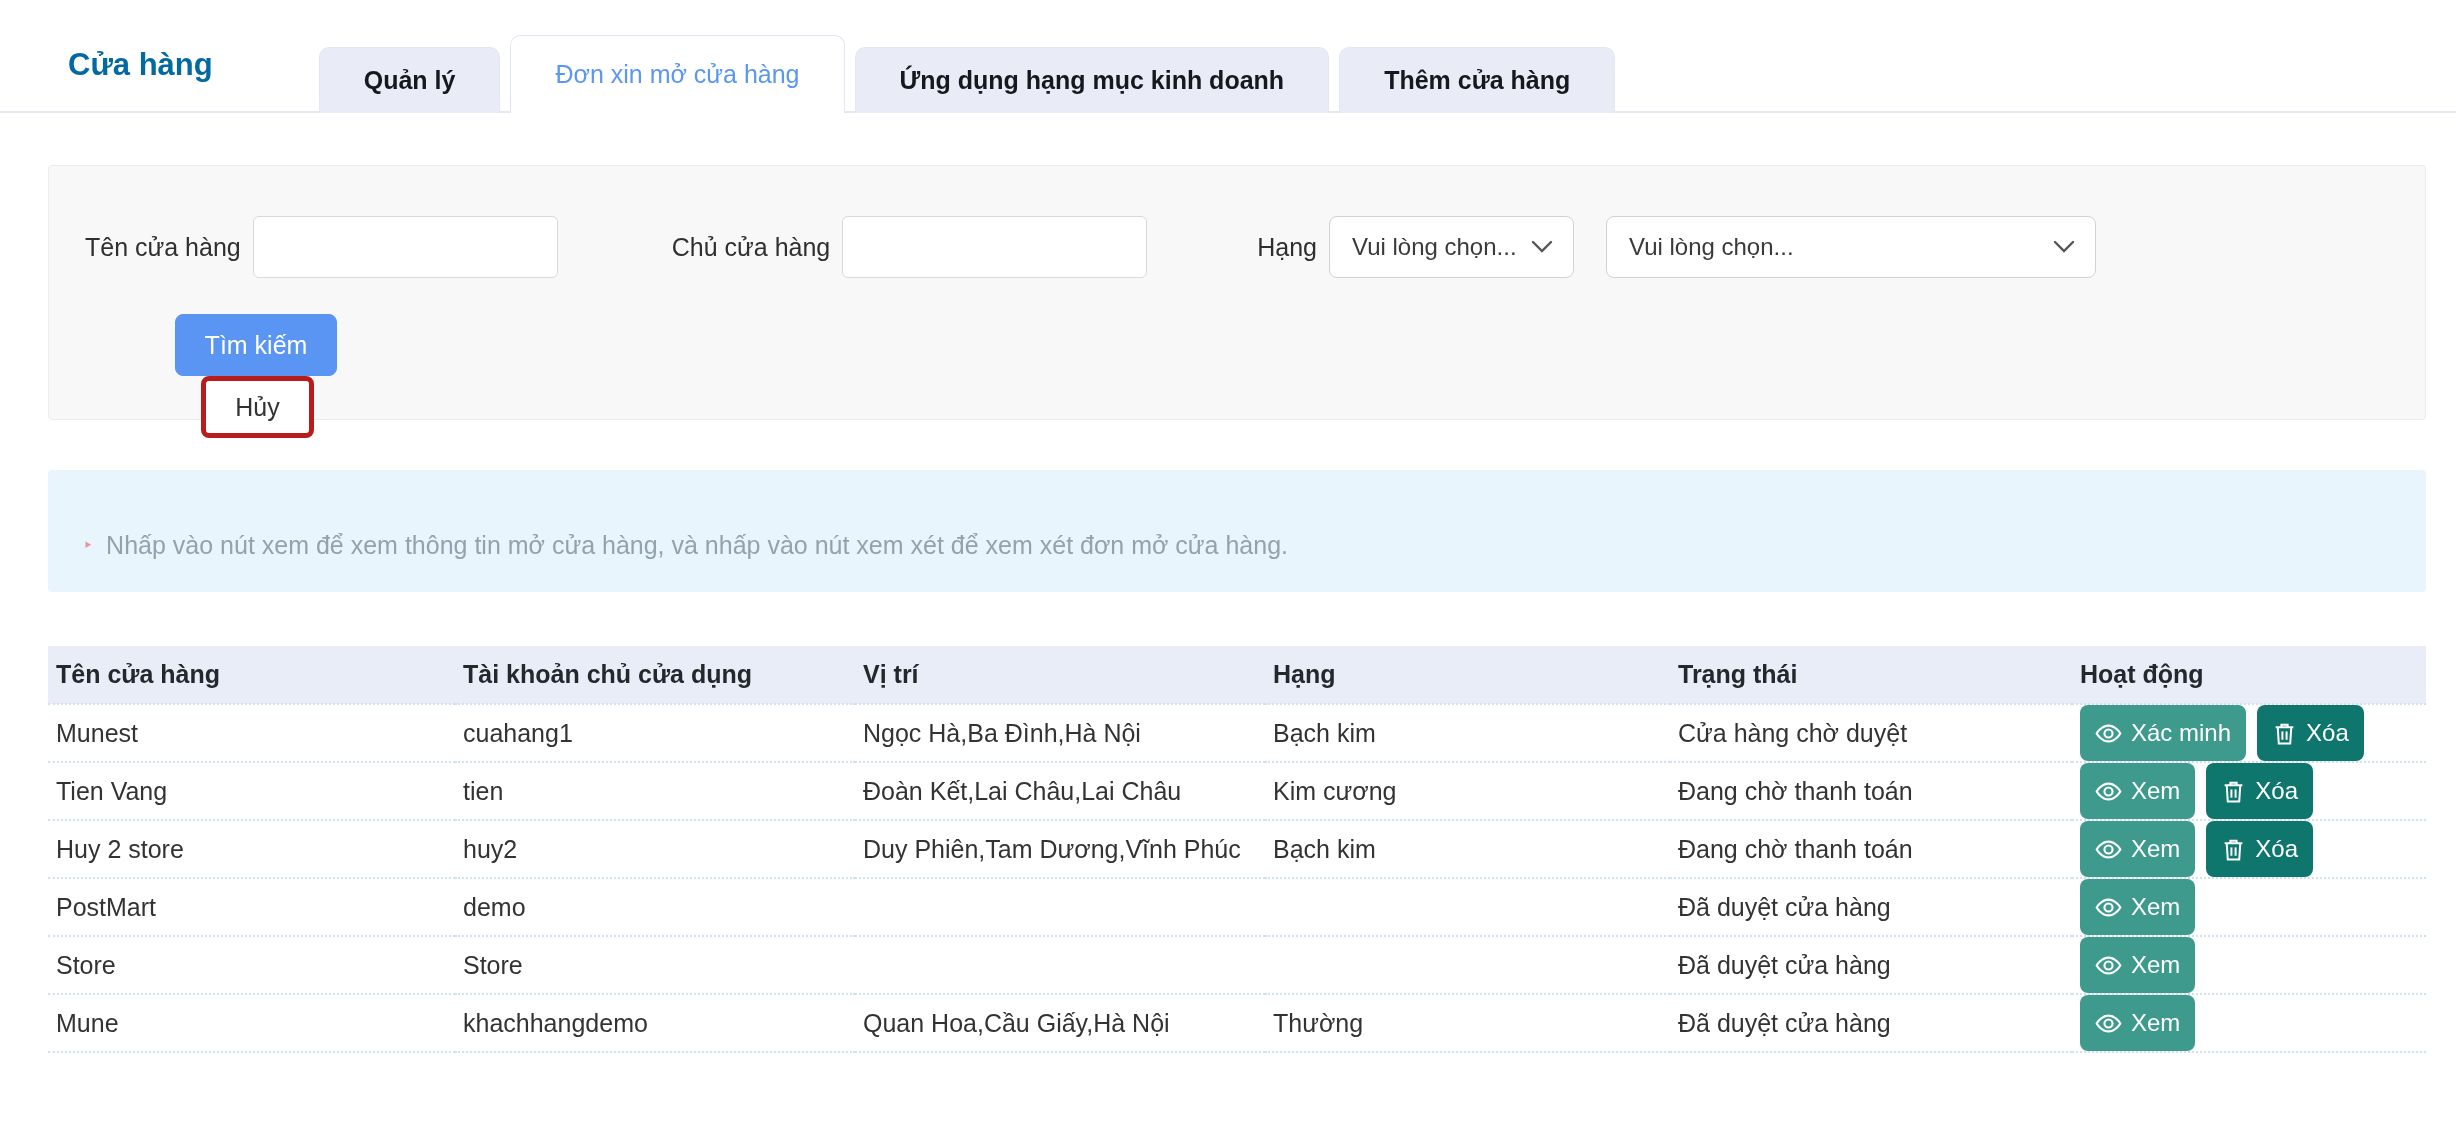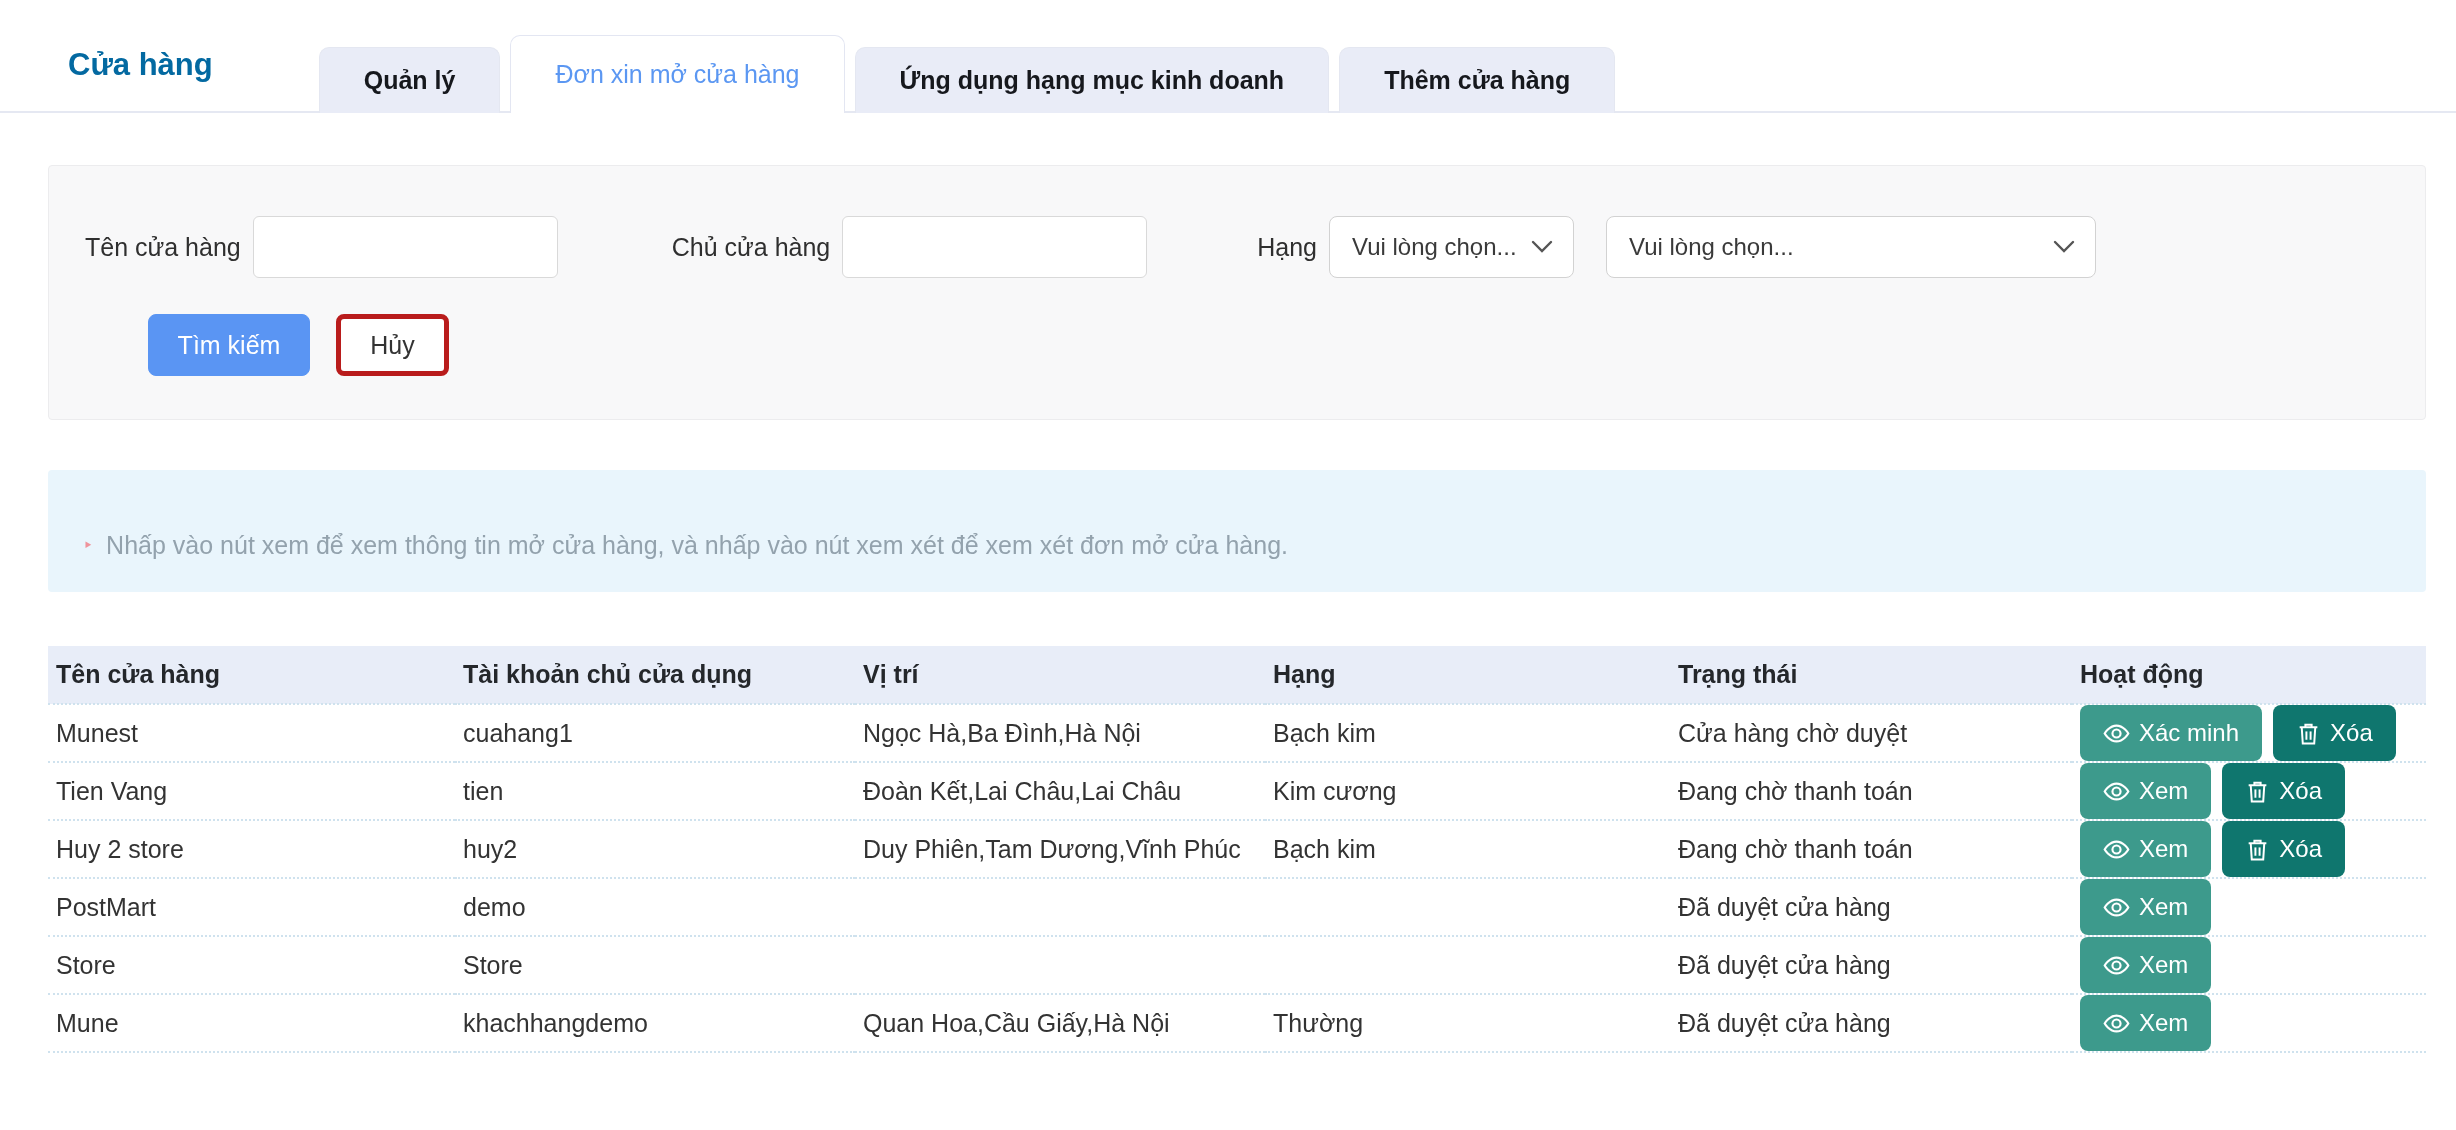--- a/index.html
+++ b/index.html
@@ -29,21 +29,21 @@
     border-radius:6px; font-size:25px; padding:0 16px; outline:none;
     font-family:"Liberation Sans", sans-serif; }
   .field.owner { margin-left:114px; }
   .field.rank { margin-left:110px; }
   .select { height:62px; background:#fff; border:1px solid #d2d2d2; border-radius:8px;
     display:flex; align-items:center; justify-content:space-between;
     padding:0 20px 0 22px; font-size:24px; color:#3a3a3a; cursor:pointer; }
   .select.small { width:245px; }
   .select.large { width:490px; margin-left:32px; }
   .chev { width:22px; height:14px; flex:0 0 auto; margin-left:14px; }
-  .btn-row { display:flex; margin-top:36px; margin-left:63px; }
+  .btn-row { display:flex; margin-top:36px; margin-left:90px;flex-direction:column; }
   .btn { height:62px; border-radius:8px; font-size:25px; cursor:pointer;
     font-family:"Liberation Sans", sans-serif; }
   .btn-primary { width:162px; background:#5a95f3; border:1px solid #5a95f3; color:#fff; }
   .btn-plain { width:113px; background:#fff; border:5px solid #b91c1c; color:#333;
     margin-left:26px; }
 
   
   .hint-box { margin:50px 30px 0 48px; background:#e9f5fc; border-radius:4px;
     padding:34px 30px 32px 36px; }
   .hint-title-row { display:flex; align-items:center; }
@@ -56,21 +56,21 @@
   
   .store-table { margin:54px 30px 0 48px; width:2378px; border-collapse:collapse;
     table-layout:fixed; }
   .store-table thead th { background:#e8edf8; height:58px; text-align:left;
     font-size:25px; font-weight:700; color:#24272b; padding-left:8px;
     border-bottom:2px dotted #cfe2ee; }
   .store-table tbody td { height:58px; font-size:25px; color:#333; padding-left:8px;
     border-bottom:2px dotted #cfe2ee; white-space:nowrap; overflow:hidden; }
   .actions-wrap { display:flex; align-items:center; gap:11px; }
   .tbtn { height:56px; border:none; border-radius:8px; color:#fff; font-size:24px;
-    display:inline-flex; align-items:center; gap:9px; padding:0 23px; cursor:pointer;
+    display:inline-flex; align-items:center; gap:9px; padding:0 15px; cursor:pointer;
     font-family:"Liberation Sans", sans-serif; }
   .tbtn-view { background:#3d9a8c; }
   .tbtn-delete { background:#0f766e; }
   .tbtn svg { flex:0 0 auto; }
 </style>
 </head>
 <body>
 
 <div class="tabbar">
   <div class="page-title">Cửa hàng</div>

